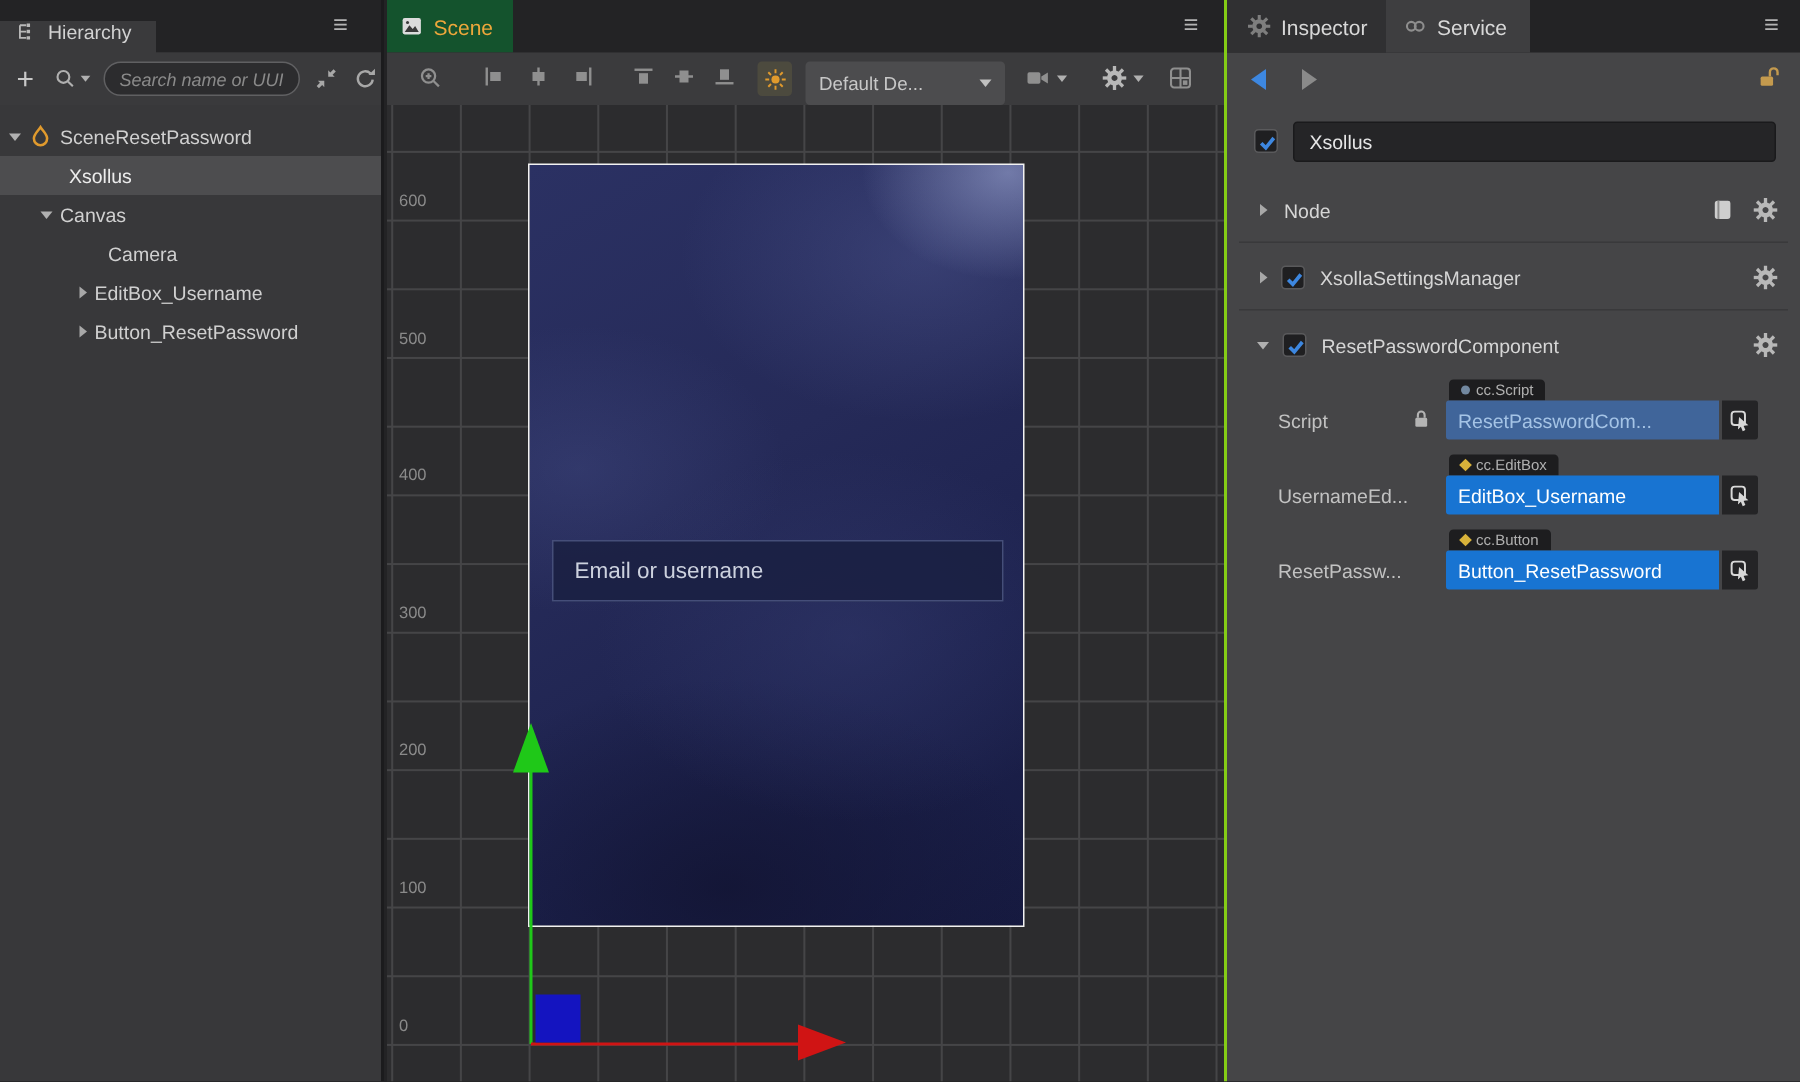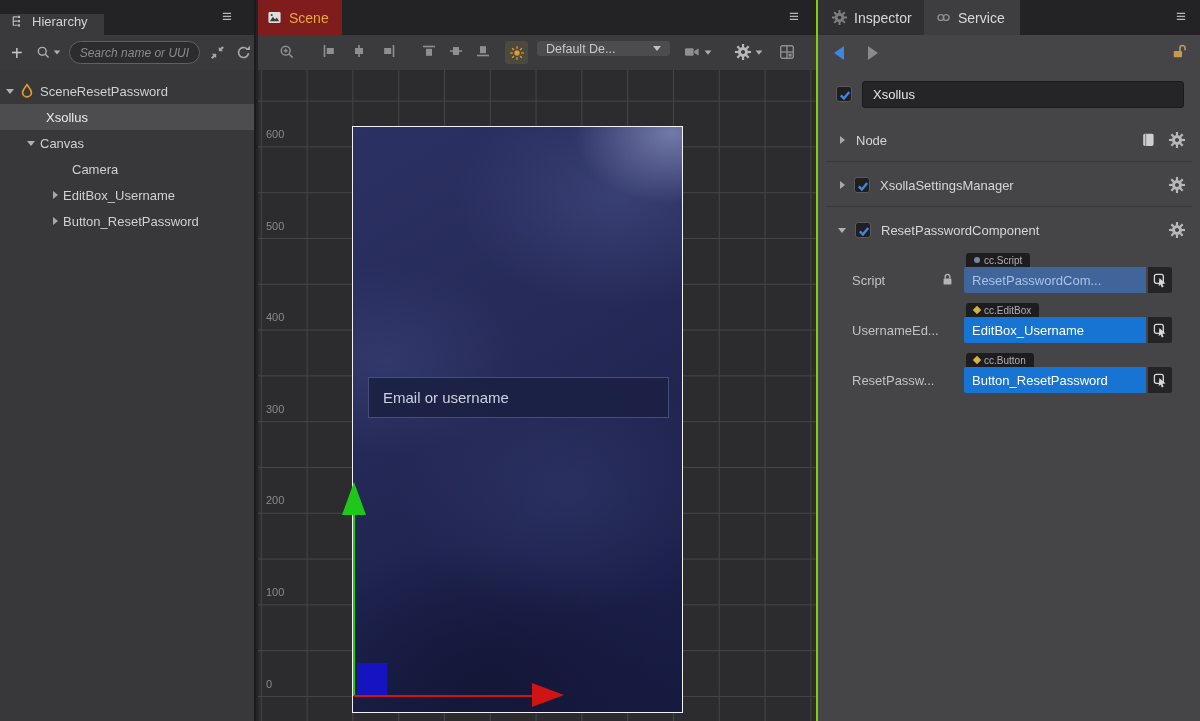--- a/index.html
+++ b/index.html
@@ -29,41 +29,41 @@
     border:1px solid #606062; color:#d8d8d8; font-size:12px; font-style:italic; padding:0 10px; outline:none; }
   .search-box::placeholder { color:#8a8a8a; }
   .tree { position:absolute; left:0; top:78px; width:100%; }
   .tree-row { height:26px; display:flex; align-items:center; font-size:13px; color:#d0d0d0; cursor:pointer; }
   .tree-row.selected { background:#4d4d4f; color:#ececec; }
   .tree-row .twisty { margin-right:5px; }
   .tree-label { white-space:nowrap; }
 
   
   .scenep { left:258px; width:558px; background:#2c2c2e; }
-  .scene-tab { position:absolute; left:0; top:0; width:84px; height:35px; background:#7f1d1d;
+  .scene-tab { position:absolute; left:0; top:0; width:84px; height:35px; background:#14532d;
     display:flex; align-items:center; gap:7px; padding-left:9px; cursor:pointer; }
   .scene-tab .lbl { color:#eda73b; font-size:14px; }
   .scene-toolbar { position:absolute; left:0; top:35px; width:100%; height:35px; background:#3b3b3d; }
   .stb { position:absolute; top:9px; color:#8f8f8f; cursor:pointer; }
   .sun-btn { position:absolute; left:247px; top:6px; width:23px; height:23px; background:#4c4a3e;
     border-radius:3px; display:flex; align-items:center; justify-content:center; color:#e09a2d; cursor:pointer; }
-  .device-dd { position:absolute; left:279px; top:6px; width:133px; height:15px; background:#4c4c4e;
+  .device-dd { position:absolute; left:279px; top:6px; width:133px; height:29px; background:#4c4c4e;
     border-radius:3px; display:flex; align-items:center; color:#c8c8c8; font-size:12.5px;
     padding:0 9px; cursor:pointer; }
   .device-dd .tri-down { margin-left:auto; border-top-color:#c0c0c0; }
   .dd-ic { display:flex; align-items:center; gap:4px; }
 
   .viewport { position:absolute; left:0; top:70px; width:558px; height:651px; background:#2c2c2e;
     background-image:
       linear-gradient(to right, #454547 1px, transparent 1px),
       linear-gradient(to bottom, #454547 1px, transparent 1px);
     background-size:45.8px 45.8px; background-position:2.8px 30.6px; overflow:hidden; }
   .ruler-num { position:absolute; left:8px; font-size:11px; color:#8a8a8a; }
 
-  .game-canvas { position:absolute; left:94px; top:56px; width:331px; height:587px;
+  .game-canvas { position:absolute; left:94px; top:39px; width:331px; height:509px;
     border:1.5px solid #f2f2f2;
     background:
       radial-gradient(ellipse 150px 110px at 97% 1%, rgba(150,160,205,0.65), transparent 65%),
       radial-gradient(ellipse 250px 170px at 80% 12%, rgba(90,100,160,0.35), transparent 65%),
       radial-gradient(ellipse 230px 160px at 10% 40%, rgba(80,90,150,0.28), transparent 60%),
       radial-gradient(ellipse 260px 190px at 65% 62%, rgba(55,62,115,0.45), transparent 65%),
       radial-gradient(ellipse 300px 200px at 40% 95%, rgba(18,20,50,0.8), transparent 70%),
       linear-gradient(150deg, #2b3163 0%, #252a58 40%, #1d224e 70%, #161a40 100%); }
   .gc-editbox { position:absolute; left:15px; top:250px; width:301px; height:41px;
     background:rgba(26,32,66,0.88); border:1px solid #454e79; display:flex; align-items:center;

